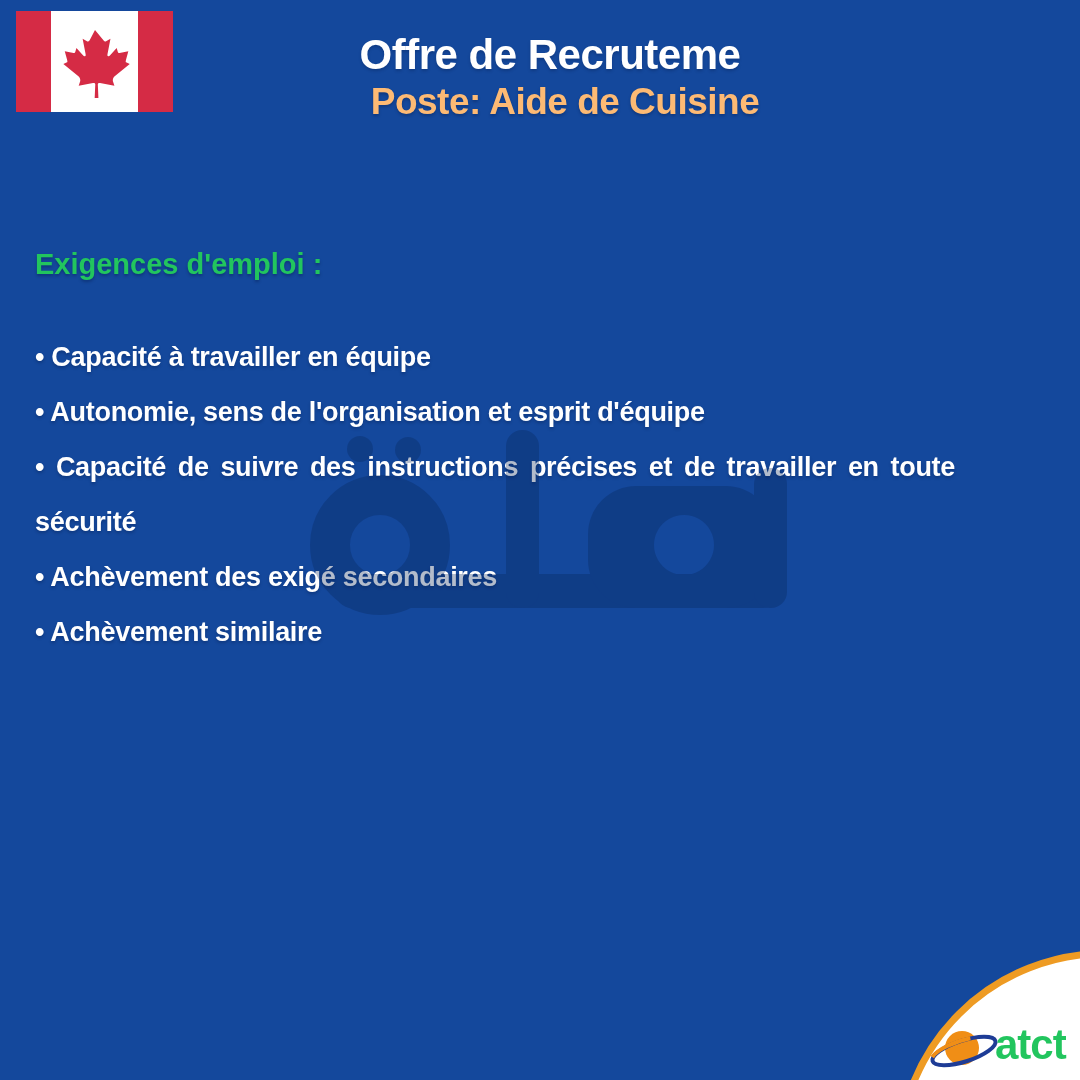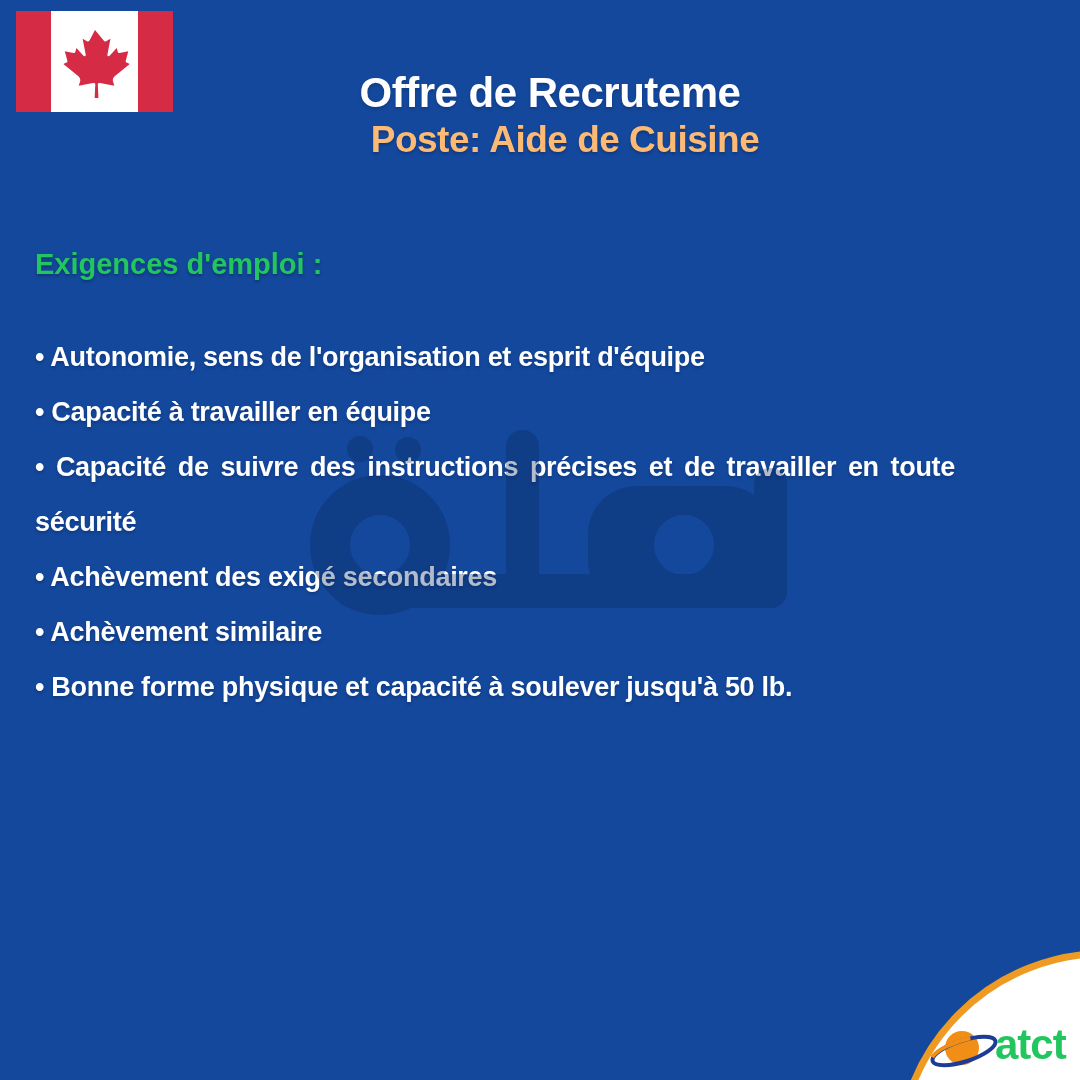--- a/index.html
+++ b/index.html
@@ -26,21 +26,20 @@
     display: flex; align-items: center; justify-content: center;
   }
   .flag .leaf-svg { width: 72px; height: 72px; display: block; }
 
   
   .titles {
     position: absolute;
     left: 120px; top: 30px;
     width: 860px;
     text-align: center;
-    margin-top: 38px;
   }
   .title {
     color: #FFFFFF;
     font-size: 42px;
     font-weight: bold;
     letter-spacing: -0.5px;
     line-height: 50px;
     text-shadow: 0 2px 3px rgba(0, 20, 60, 0.25);
   }
   .subtitle {
@@ -127,26 +126,25 @@
   </div>
 
   <div class="titles">
     <div class="title">Offre de Recruteme</div>
     <div class="subtitle">Poste: Aide de Cuisine</div>
   </div>
 
   <div class="section-heading">Exigences d'emploi :</div>
 
   <div class="reqs">
+    <p><span>•</span> <span>Capacité à travailler en équipe</span></p>
     <p><span>•</span> <span>Autonomie, sens de l'organisation et esprit d'équipe</span></p>
-    <p><span>•</span> <span>Capacité à travailler en équipe</span></p>
     <p class="justify"><span>•</span> <span>Capacité de suivre des instructions précises et de travailler en toute sécurité</span></p>
     <p><span>•</span> <span>Achèvement des exigé secondaires</span></p>
     <p><span>•</span> <span>Achèvement similaire</span></p>
-    <p><span>•</span> <span>Bonne forme physique et capacité à soulever jusqu'à 50 lb.</span></p>
   </div>
 
   <svg class="watermark-svg" viewBox="0 0 1080 1080">
     <g opacity="0.30" fill="#062457">
 
       <circle cx="360" cy="449" r="13"></circle>
       <circle cx="408" cy="450" r="13"></circle>
 
       <circle cx="380" cy="545" r="50" fill="none" stroke="#062457" stroke-width="40"></circle>
 

